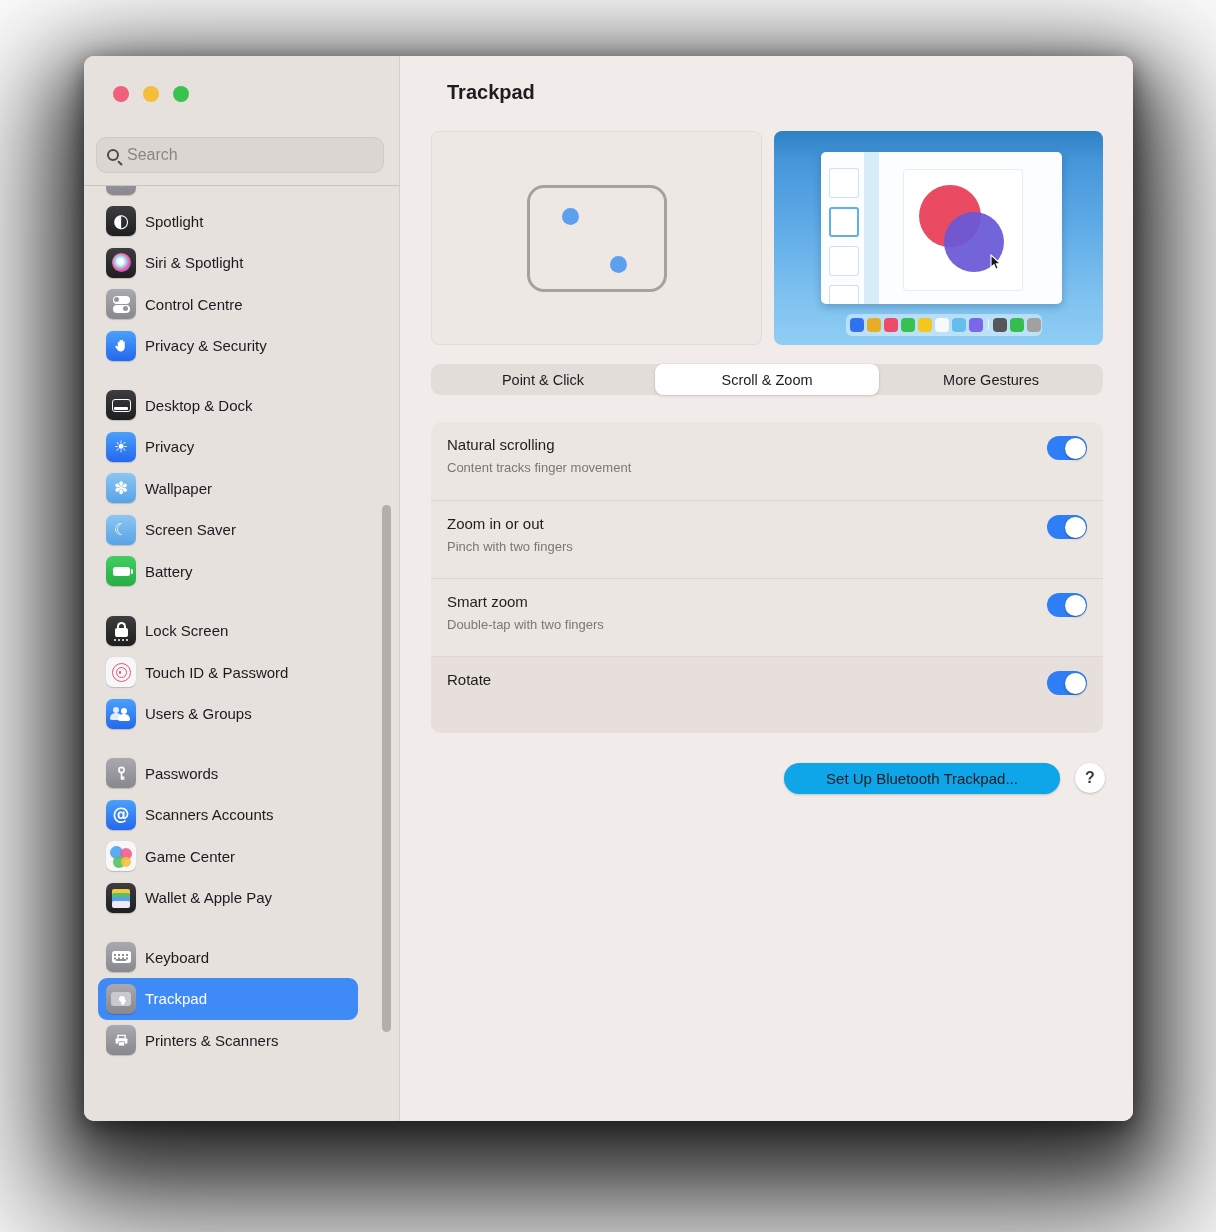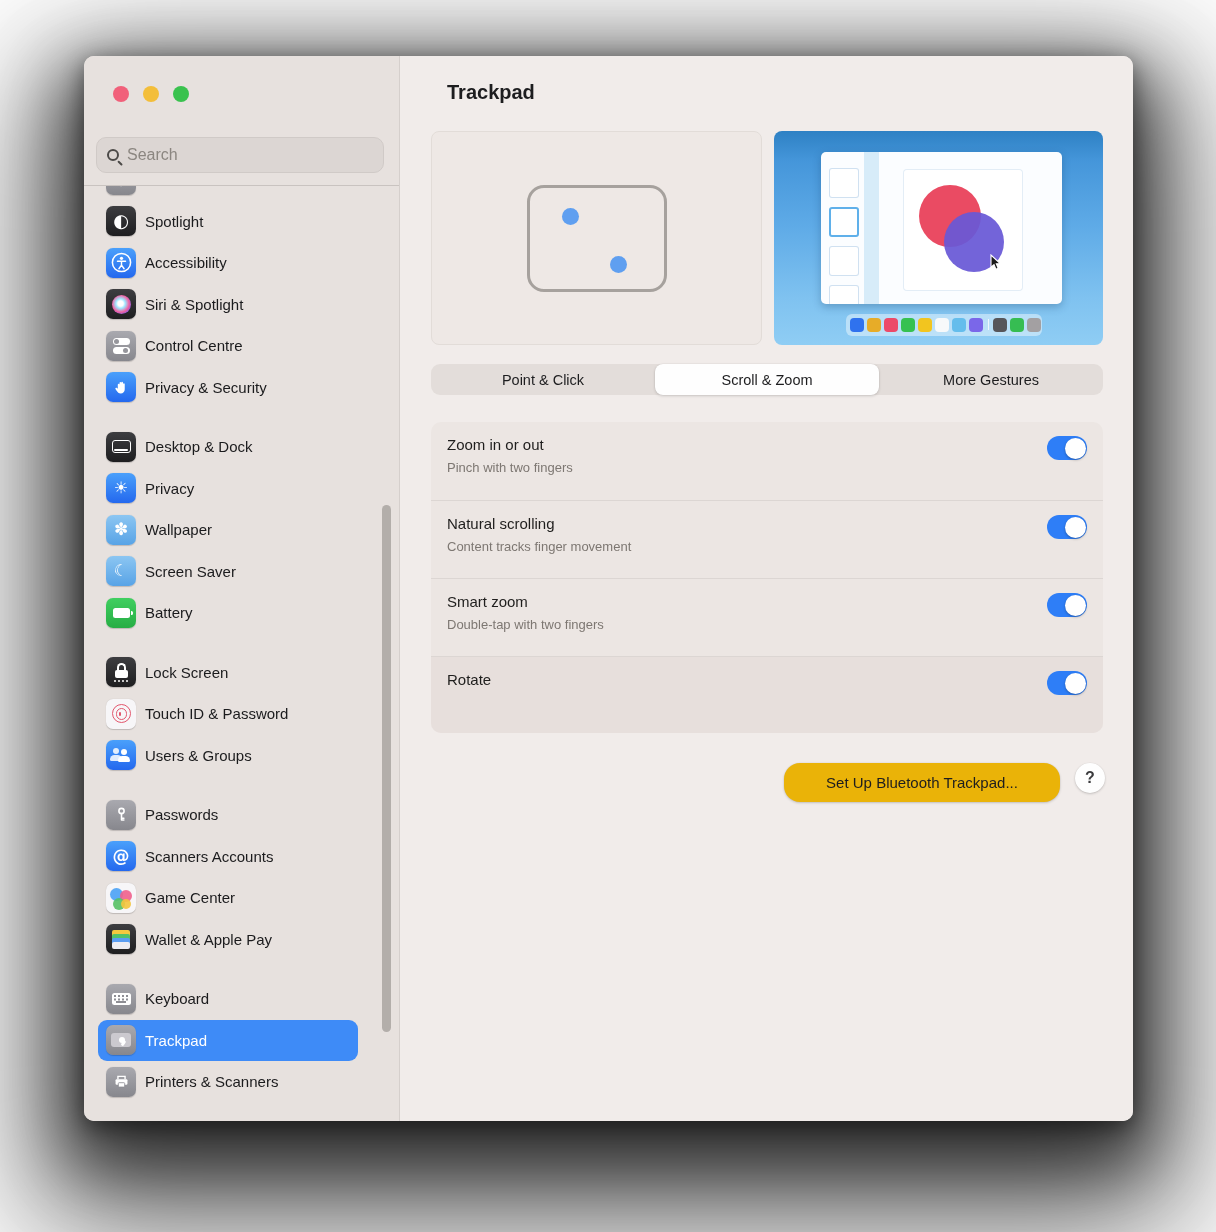--- a/index.html
+++ b/index.html
@@ -116,21 +116,21 @@
   .rows{position:absolute;left:30px;top:366px;width:672px;border-radius:10px;background:#ece6e3;overflow:hidden;}
   .row{position:relative;height:78px;padding:14px 16px 0 16px;}
   .row + .row{border-top:1px solid #dcd6d3;}
   .row.highlight{background:#e7dfdc;height:77px;}
   .row-title{font-size:15px;color:#1f1e1d;}
   .row-sub{font-size:13px;color:#7d7772;margin-top:7px;}
   .toggle{position:absolute;right:16px;top:14px;width:40px;height:24px;border-radius:12px;background:#2e7ef7;}
   .toggle .knob{position:absolute;right:1.5px;top:1.5px;width:21px;height:21px;border-radius:50%;background:#fff;
     box-shadow:0 1px 2.5px rgba(0,0,0,.3);}
   
-  .setup-btn{position:absolute;left:383px;top:707px;width:276px;height:39px;border-radius:16px;background:#eab308;
+  .setup-btn{position:absolute;left:383px;top:707px;width:276px;height:31px;border-radius:16px;background:#0ea5e9;
     border:none;font-size:15px;color:#1d1d1f;font-family:inherit;box-shadow:0 1px 2.5px rgba(0,0,0,.18),0 0 0 .5px rgba(0,0,0,.04);}
   .help-btn{position:absolute;left:674px;top:707px;width:30px;height:30px;border-radius:50%;background:#fefefe;border:none;
     font-size:16px;font-weight:bold;color:#3a3a3c;font-family:inherit;
     box-shadow:0 1px 2.5px rgba(0,0,0,.18),0 0 0 .5px rgba(0,0,0,.04);}
 </style>
 </head>
 <body>
 
 <div class="window">
 
@@ -151,30 +151,20 @@
           <span class="s-icon bg-gray ic-gear">
               <span class="glyph">⚙</span>
             </span>
           <span class="s-label">General</span>
         </div>
         <div class="s-item">
           <span class="s-icon bg-black ic-appearance">
               <span class="glyph">◐</span>
             </span>
           <span class="s-label">Spotlight</span>
-        </div>
-        <div class="s-item">
-          <span class="s-icon bg-blue">
-            <svg viewBox="0 0 24 24" width="23" height="23">
-                <circle cx="12" cy="12" r="9.5" fill="none" stroke="#fff" stroke-width="1.6"></circle>
-                <circle cx="12" cy="7.6" r="1.7" fill="#fff"></circle>
-                <path d="M7.8 10.7 h8.4 M12 10.7 v4.1 M12 14.8 l-2.7 3.7 M12 14.8 l2.7 3.7" stroke="#fff" stroke-width="1.5" fill="none" stroke-linecap="round"></path>
-              </svg>
-          </span>
-          <span class="s-label">Accessibility</span>
         </div>
         <div class="s-item">
           <span class="s-icon bg-black">
               <span class="siri-orb"></span>
             </span>
           <span class="s-label">Siri &amp; Spotlight</span>
         </div>
         <div class="s-item">
           <span class="s-icon bg-gray">
             <span>
@@ -363,29 +353,29 @@
     </div>
 
     <div class="tabs">
       <div class="tab">Point &amp; Click</div>
       <div class="tab selected">Scroll &amp; Zoom</div>
       <div class="tab">More Gestures</div>
     </div>
 
     <div class="rows">
       <div class="row">
-        <div class="row-title">Zoom in or out</div>
-        <div class="row-sub">Pinch with two fingers</div>
+        <div class="row-title">Natural scrolling</div>
+        <div class="row-sub">Content tracks finger movement</div>
         <div class="toggle">
             <span class="knob"></span>
           </div>
       </div>
       <div class="row">
-        <div class="row-title">Natural scrolling</div>
-        <div class="row-sub">Content tracks finger movement</div>
+        <div class="row-title">Zoom in or out</div>
+        <div class="row-sub">Pinch with two fingers</div>
         <div class="toggle">
             <span class="knob"></span>
           </div>
       </div>
       <div class="row">
         <div class="row-title">Smart zoom</div>
         <div class="row-sub">Double-tap with two fingers</div>
         <div class="toggle">
             <span class="knob"></span>
           </div>

